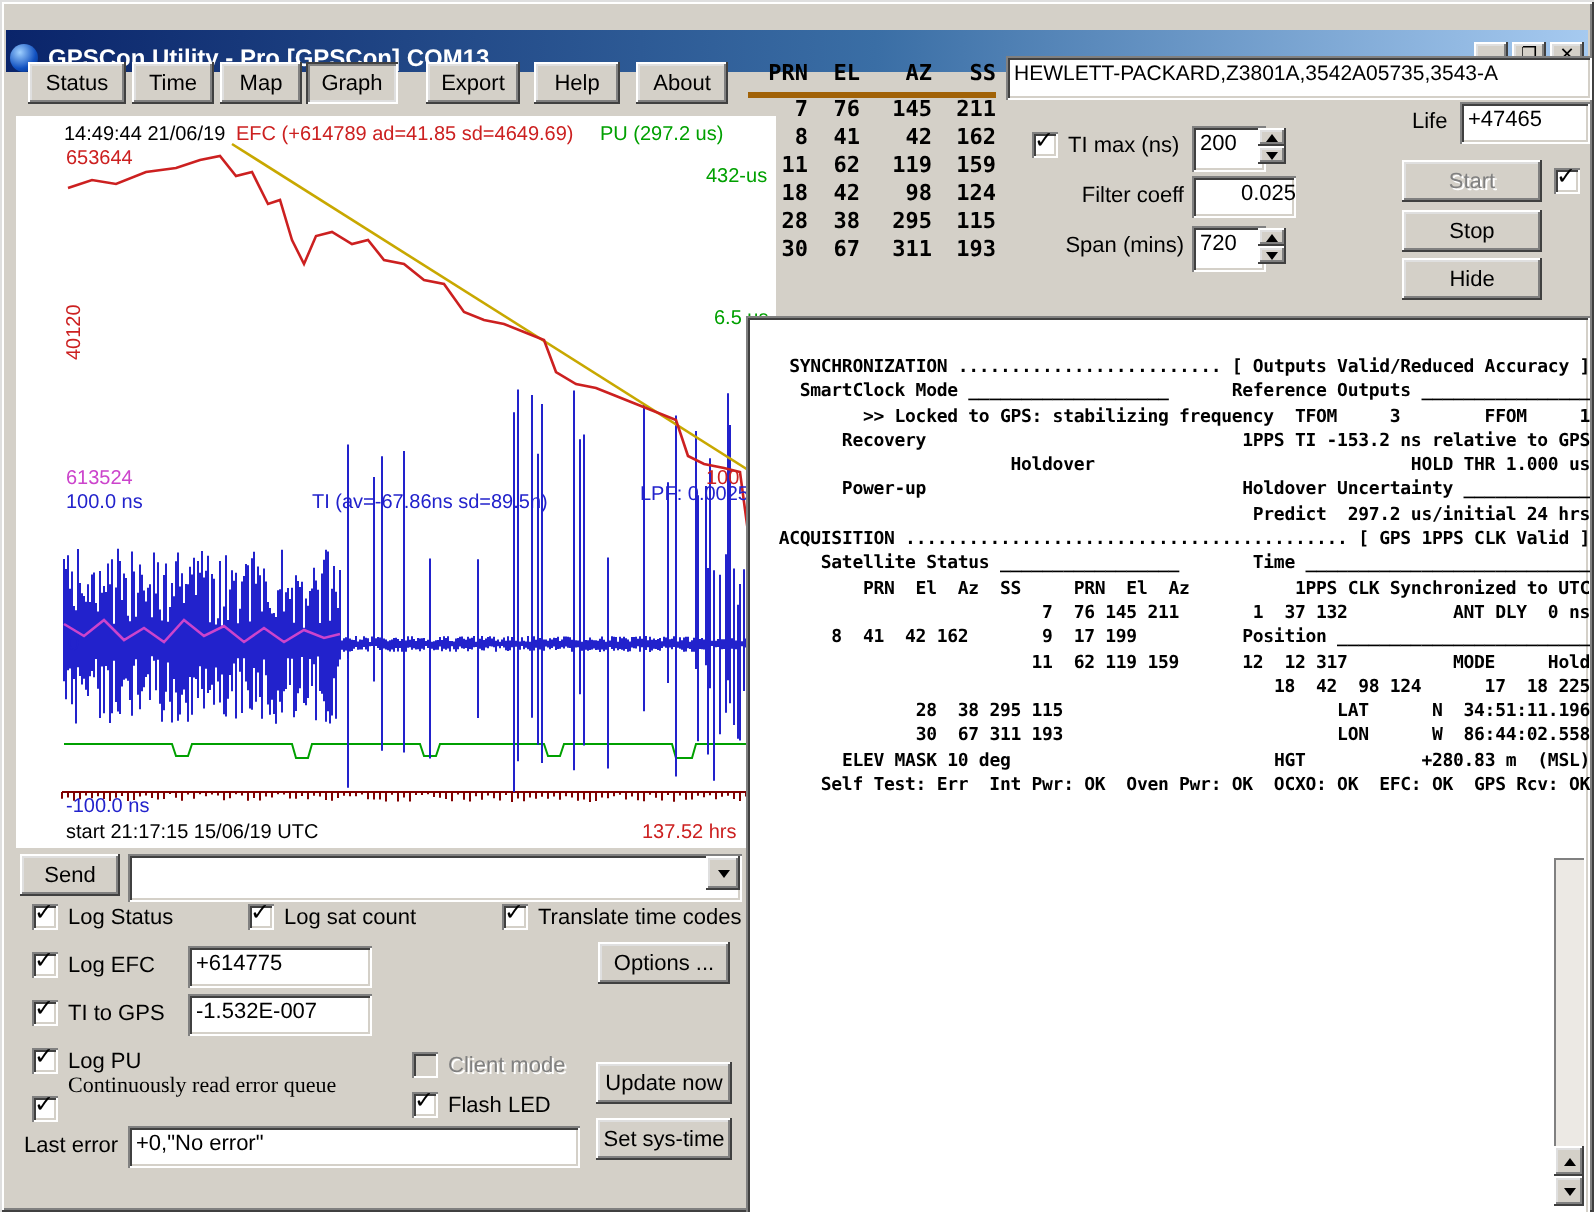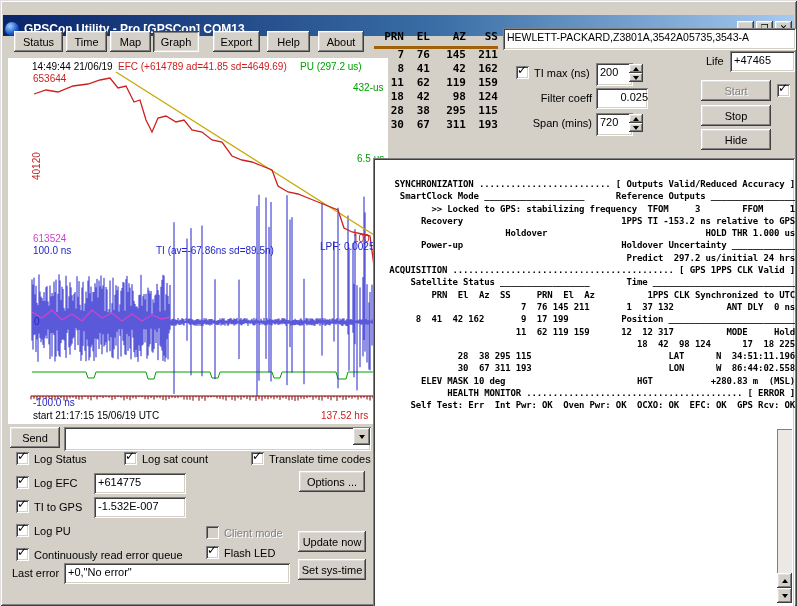--- a/index.html
+++ b/index.html
@@ -70,21 +70,21 @@
   #cb-translate{left:251px;top:452px;} #lbl-translate{left:269px;top:453px;}
   #cb-logefc{left:16px;top:476px;} #lbl-logefc{left:34px;top:477px;}
   #efc-field{left:94px;top:473px;width:88px;height:18px;}
   #options-btn{left:299px;top:471px;width:66px;height:21px;}
   #cb-tigps{left:16px;top:500px;} #lbl-tigps{left:34px;top:501px;}
   #tigps-field{left:94px;top:497px;width:88px;height:18px;}
   #cb-logpu{left:16px;top:524px;} #lbl-logpu{left:34px;top:525px;}
   #pu-field{left:94px;top:521px;width:88px;height:18px;}
   #cb-client{left:206px;top:526px;} #lbl-client{left:224px;top:527px;}
   #update-btn{left:298px;top:531px;width:68px;height:21px;}
-  #cb-cont{left:16px;top:548px;} #lbl-cont{left:34px;top:549px;}
+  #cb-cont{left:16px;top:548px;} #lbl-cont{left:34px;top:537px;font-family:Liberation Serif, serif;}
   #cb-flash{left:206px;top:546px;} #lbl-flash{left:224px;top:547px;}
   #lasterr-lbl{left:12px;top:567px;}
   #lasterr-field{left:64px;top:563px;width:222px;height:18px;}
   #systime-btn{left:298px;top:559px;width:68px;height:21px;}
 </style>
 </head>
 <body>
 
 <div class="window">
 
@@ -692,21 +692,20 @@
         <div class="stline">ACQUISITION .......................................... [ GPS 1PPS CLK Valid ]</div>
         <div class="stline">Satellite Status _________________       Time ___________________________</div>
         <div class="stline">PRN  El  Az  SS     PRN  El  Az          1PPS CLK Synchronized to UTC</div>
         <div class="stline">  7  76 145 211       1  37 132          ANT DLY  0 ns</div>
         <div class="stline">  8  41  42 162       9  17 199          Position ________________________</div>
         <div class="stline"> 11  62 119 159      12  12 317          MODE     Hold</div>
         <div class="stline"> 18  42  98 124      17  18 225</div>
         <div class="stline"> 28  38 295 115                          LAT      N  34:51:11.196</div>
         <div class="stline"> 30  67 311 193                          LON      W  86:44:02.558</div>
         <div class="stline">ELEV MASK 10 deg                         HGT           +280.83 m  (MSL)</div>
-        <div class="stline">HEALTH MONITOR ......................................... [ ERROR ]</div>
         <div class="stline">Self Test: Err  Int Pwr: OK  Oven Pwr: OK  OCXO: OK  EFC: OK  GPS Rcv: OK</div>
       </div>
   </div>
   <div class="sb-track"></div>
   <button class="btn sb-up">
       <span class="tri-up"></span>
     </button>
   <button class="btn sb-down">
       <span class="tri-down"></span>
     </button>

